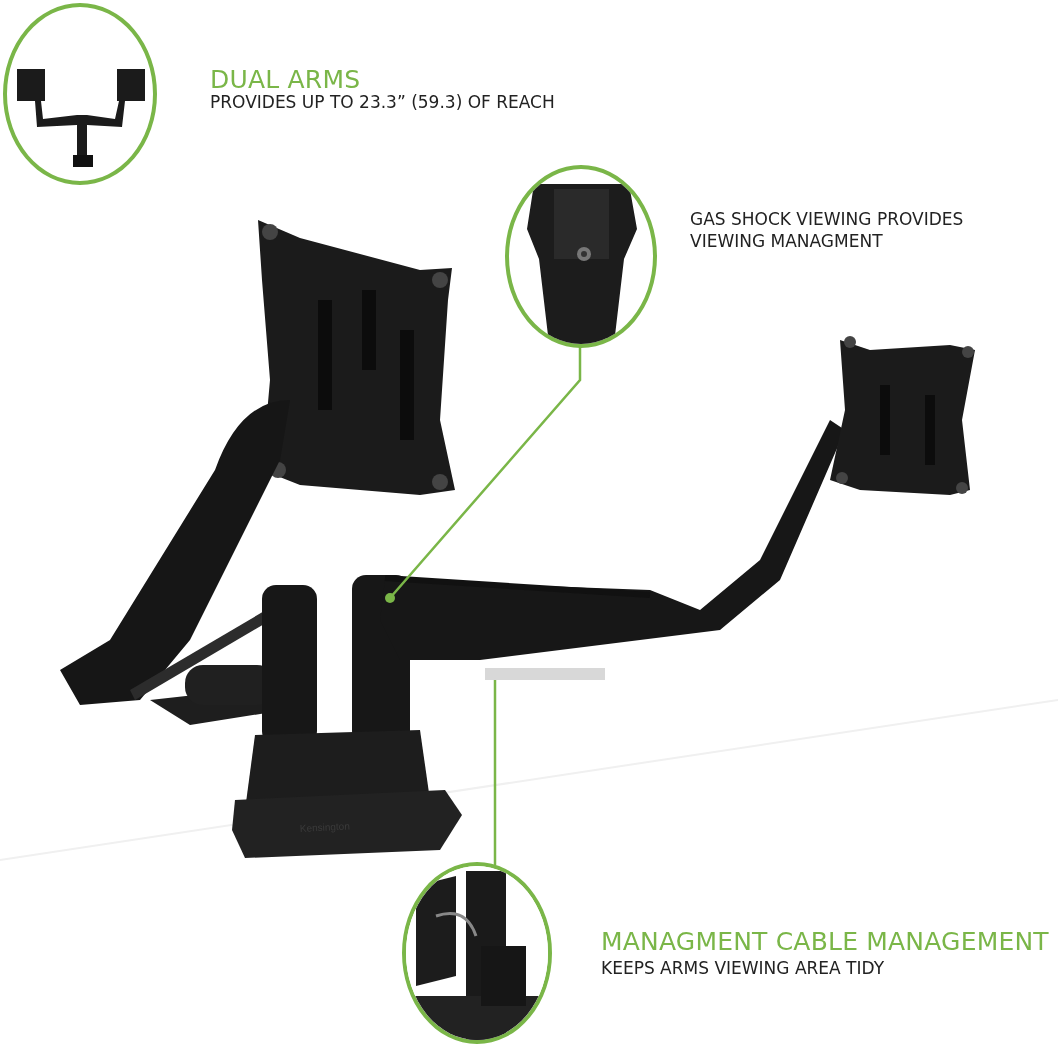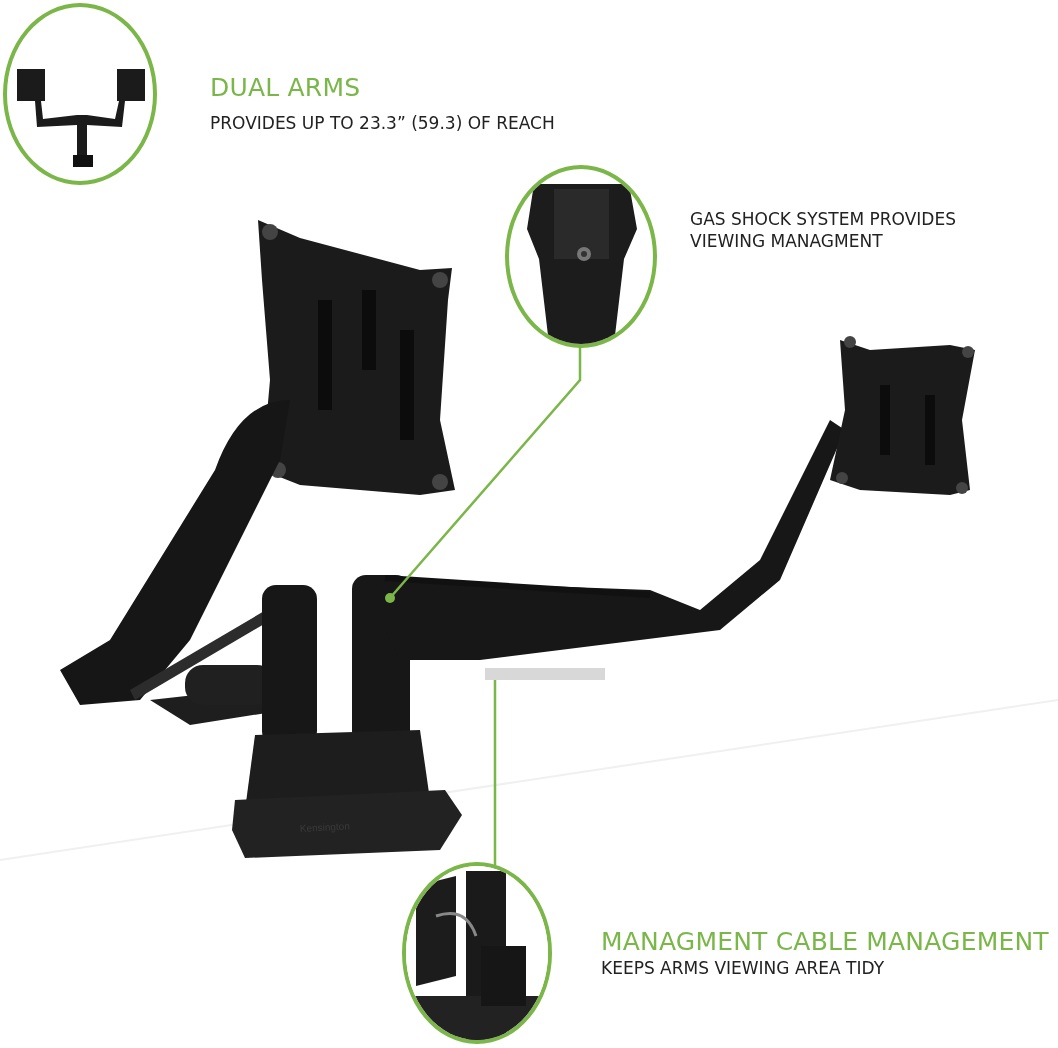--- a/index.html
+++ b/index.html
@@ -59,35 +59,35 @@
 </svg>
 
 <div class="circle" style="left:3px;top:3px;width:154px;height:182px;">
   <svg width="146" height="174" viewBox="0 0 146 174">
     <rect x="10" y="62" width="28" height="32" fill="#1b1b1b"></rect>
     <rect x="110" y="62" width="28" height="32" fill="#1b1b1b"></rect>
     <path d="M28,94 L30,120 L70,118 L70,150 L80,150 L80,118 L115,120 L118,94 L112,94 L108,112 L80,108 L70,108 L36,112 L34,94 Z" fill="#1b1b1b"></path>
     <rect x="66" y="148" width="20" height="12" fill="#111"></rect>
   </svg>
 </div>
-<div class="abs" style="left:210px;top:75px;">
+<div class="abs" style="left:210px;top:67px;">
   <div class="callout-title">DUAL ARMS</div>
-  <div class="callout-desc" style="margin-top:13px;">PROVIDES UP TO 23.3” (59.3) OF REACH</div>
+  <div class="callout-desc" style="margin-top:0;">PROVIDES UP TO 23.3” (59.3) OF REACH</div>
 </div>
 
 <div class="circle" style="left:505px;top:165px;width:152px;height:183px;">
   <svg width="144" height="175" viewBox="0 0 144 175">
     <path d="M25,15 L120,15 L128,60 L115,90 L105,175 L40,175 L30,90 L18,60 Z" fill="#1c1c1c"></path>
     <rect x="45" y="20" width="55" height="70" fill="#2a2a2a"></rect>
     <circle cx="75" cy="85" r="7" fill="#777"></circle>
     <circle cx="75" cy="85" r="3" fill="#333"></circle>
   </svg>
 </div>
 <div class="abs" style="left:690px;top:206px;">
-  <div class="callout-desc" style="margin-top:3px;">GAS SHOCK SYSTEM PROVIDES</div>
+  <div class="callout-desc" style="margin-top:3px;">GAS SHOCK VIEWING PROVIDES</div>
   <div class="callout-desc">VIEWING MANAGMENT</div>
 </div>
 
 <div class="circle" style="left:402px;top:862px;width:150px;height:182px;">
   <svg width="142" height="174" viewBox="0 0 142 174">
     <rect x="0" y="0" width="142" height="174" fill="#ffffff"></rect>
     <path d="M10,20 L50,10 L50,110 L10,120 Z" fill="#1c1c1c"></path>
     <rect x="60" y="5" width="40" height="169" fill="#1a1a1a"></rect>
     <rect x="0" y="130" width="142" height="44" fill="#222"></rect>
     <path d="M30,50 Q60,40 70,70" stroke="#888" stroke-width="3" fill="none"></path>

